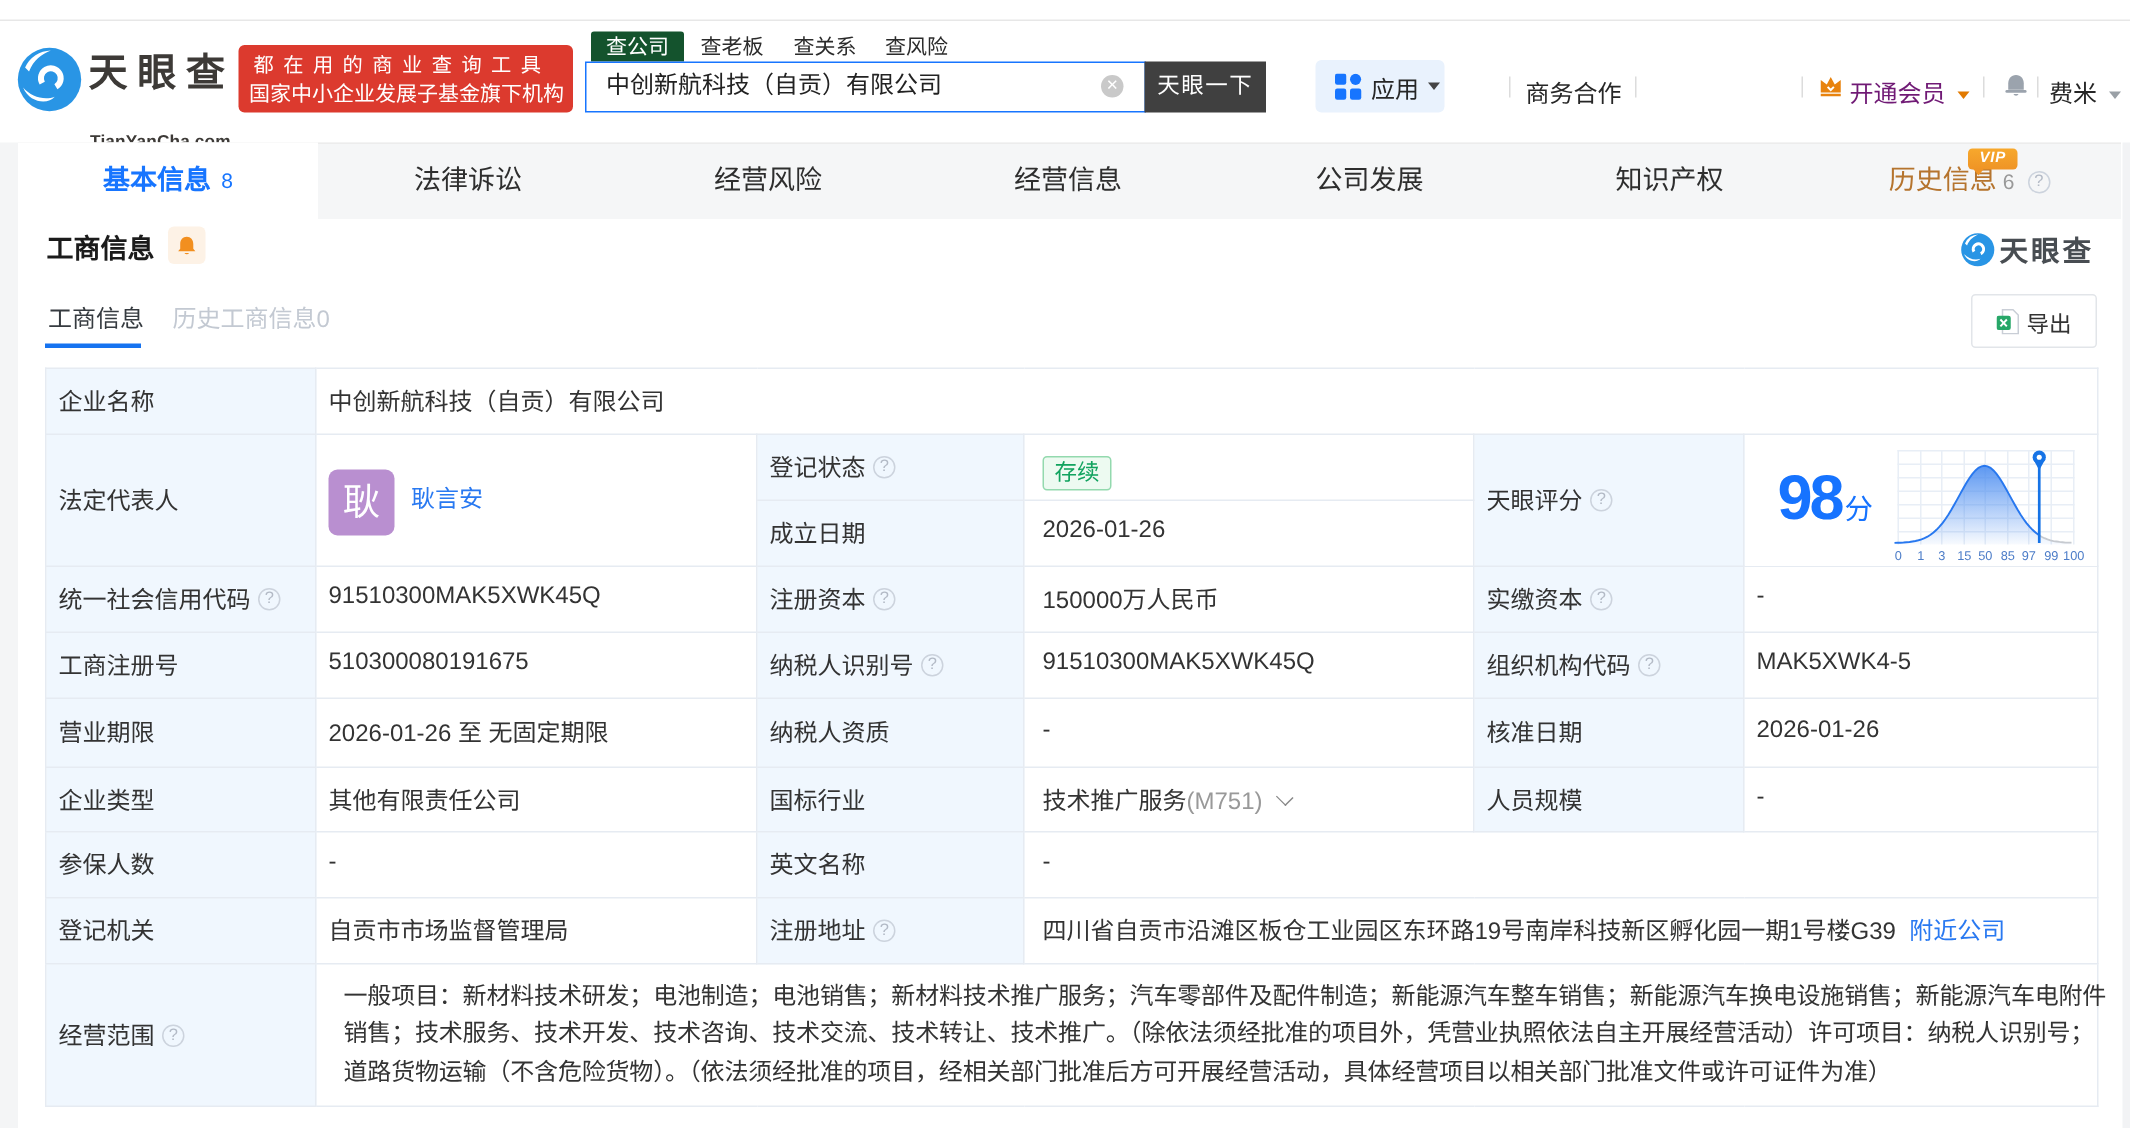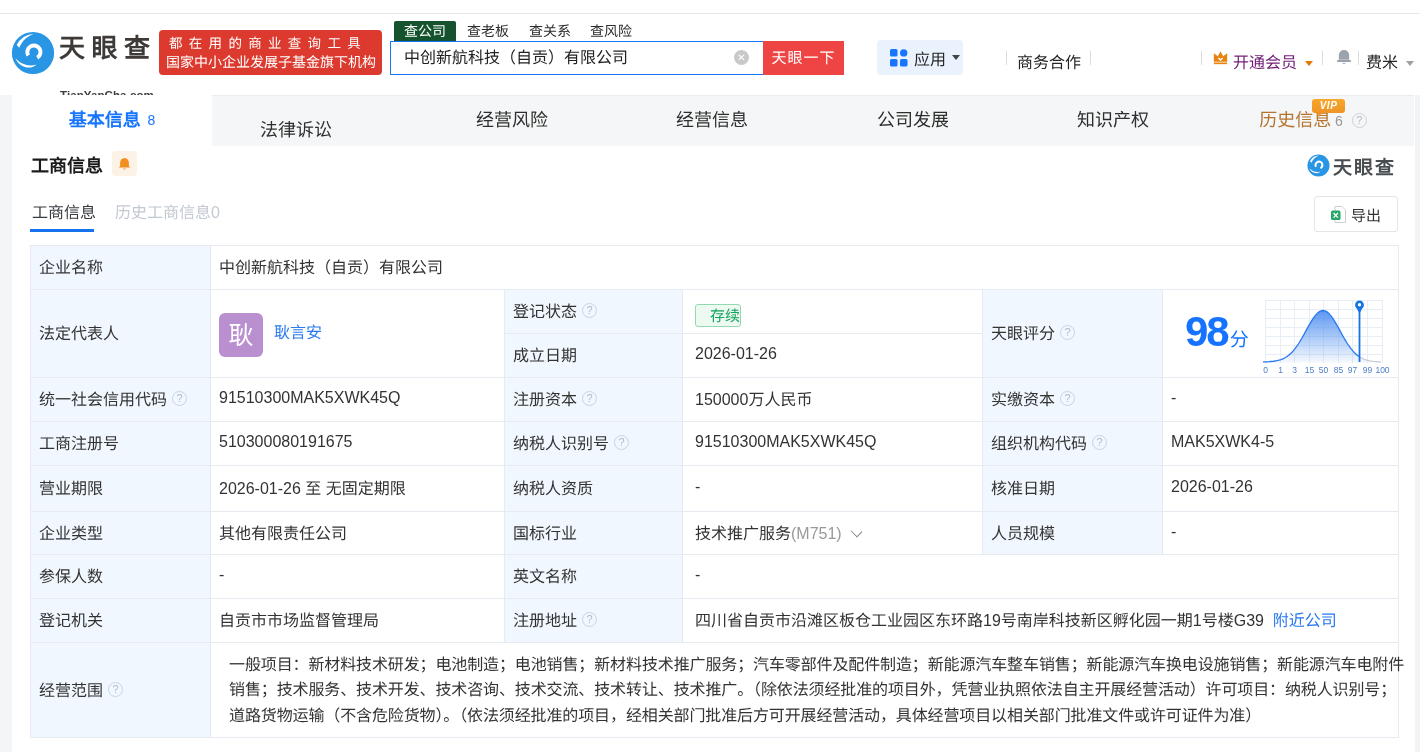--- a/index.html
+++ b/index.html
@@ -15,21 +15,21 @@
 #redbadge{left:159px;top:30px;width:223px;height:45px;background:#dc3a2e;border-radius:4px;color:#fff;
  display:flex;flex-direction:column;justify-content:center;padding-left:7px;}
 #redbadge .l1{font-size:13.5px;letter-spacing:6.3px;line-height:19px;white-space:nowrap;margin-left:3px;}
 #redbadge .l2{font-size:14px;letter-spacing:0;line-height:19px;white-space:nowrap;}
 .stab{top:21px;height:21px;font-size:14px;color:#2b2b2b;line-height:20px;}
 #stab-active{left:394px;width:62px;background:#14532d;color:#fff;text-align:center;border-radius:2px 2px 0 0;}
 #searchbox{left:390px;top:41px;width:374px;height:34px;border:1px solid #1775ff;background:#fff;
  font-size:16px;color:#222;line-height:32px;padding-left:13px;}
 #clearicon{left:734px;top:50px;width:15px;height:15px;border-radius:50%;background:#c9c9c9;color:#fff;
  font-size:10px;line-height:15px;text-align:center;}
-#searchbtn{left:763px;top:41px;width:81px;height:34px;background:#ef4444;color:#fff;font-size:15px;
+#searchbtn{left:763px;top:41px;width:81px;height:34px;background:#404040;color:#fff;font-size:15px;
  line-height:34px;text-align:center;letter-spacing:1px;}
 #appbox{left:877px;top:40px;width:86px;height:35px;background:#e9f2fd;border-radius:4px;
  display:flex;align-items:center;padding-left:13px;font-size:16px;color:#262626;white-space:nowrap;}
 .navtxt{top:49px;font-size:16px;color:#262626;}
 .navsep{top:51px;width:1px;height:14px;background:#dcdcdc;}
 .caret{width:0;height:0;border-left:4.5px solid transparent;border-right:4.5px solid transparent;border-top:5.5px solid #444;}
 .caret.gray{border-top-color:#9aa0a6;}
 .caret.orange{border-top-color:#e27a00;}
 
 #tabbar{left:12px;top:95px;width:1402px;height:51px;background:#f5f6f7;border-top:1px solid #ececec;}
@@ -59,21 +59,21 @@
 #tbl td.lb{background:#f0f7fe;color:#333;}
 #tbl td.v{background:#fff;}
 .qm{display:inline-block;width:15px;height:15px;border:1px solid #ccd3dd;border-radius:50%;color:#b3bac6;
  font-size:11px;line-height:13px;text-align:center;margin-left:5px;vertical-align:3px;font-weight:normal;}
 .gray{color:#999;}
 .p12{padding-left:12px !important;}
 .link{color:#2979f1;}
 #avatar{display:inline-block;width:44px;height:44px;position:relative;top:1.5px;border-radius:6px;background:#b98fd0;color:#fff;
  font-size:25px;text-align:center;line-height:44px;vertical-align:middle;}
 #tag-cx{display:inline-block;width:46px;height:23px;position:relative;top:5px;border:1px solid #93d9ae;border-radius:3px;background:#edfaf1;
- color:#12a35f;font-size:15px;text-align:right;line-height:21px;}
+ color:#12a35f;font-size:15px;text-align:center;line-height:21px;}
 #score98{position:absolute;left:22px;top:21px;font-size:42px;font-weight:bold;color:#1673ff;line-height:42px;letter-spacing:-2px;}
 #score98 span{font-size:19px;font-weight:normal;margin-left:2px;}
 #chartwrap{position:absolute;left:100px;top:9px;}
 .caret2{display:inline-block;width:9px;height:9px;border-right:1.5px solid #888;border-bottom:1.5px solid #888;
  transform:rotate(45deg) scale(1,.85);margin-left:10px;vertical-align:3px;}
 #bizscope{font-size:16px;letter-spacing:-0.12px;line-height:25.4px;padding:9px 0 0 10px;width:1187px;}
 </style>
 </head>
 <body>
 <div class="abs" id="topline"></div>
@@ -123,21 +123,21 @@
  <rect x="1" y="12.2" width="15" height="2" rx="1" fill="#9ba3ad"></rect>
  <path d="M6.7,15 A1.9,1.9 0 0 0 10.3,15 Z" fill="#9ba3ad"></path>
 </svg>
 <div class="abs navsep" style="left:1358px;"></div>
 <div class="abs navtxt" style="left:1366px;">费米<span class="caret gray" style="display:inline-block;margin-left:8px;vertical-align:2px;"></span></div>
 
 <div class="abs" id="lstrip"></div>
 <div class="abs" id="rstrip"></div>
 <div class="abs" id="tabbar"></div>
 <div class="abs mtab" id="mtab1">基本信息<sup> 8</sup></div>
-<div class="abs mtab" style="left:196px;margin-top:10px;">法律诉讼</div>
+<div class="abs mtab" style="left:212px;">法律诉讼</div>
 <div class="abs mtab" style="left:412px;">经营风险</div>
 <div class="abs mtab" style="left:612px;">经营信息</div>
 <div class="abs mtab" style="left:813px;">公司发展</div>
 <div class="abs mtab" style="left:1013px;">知识产权</div>
 <div class="abs mtab" id="mtab7">历史信息<span style="font-size:14px;color:#999;"> 6 </span><span class="qm" style="vertical-align:2px;">?</span></div>
 <div class="abs" id="vipbadge">VIP</div>
 <div class="abs" id="viptail"></div>
 
 <div class="abs" id="sectitle">工商信息</div>
 <div class="abs" id="bellbox">

